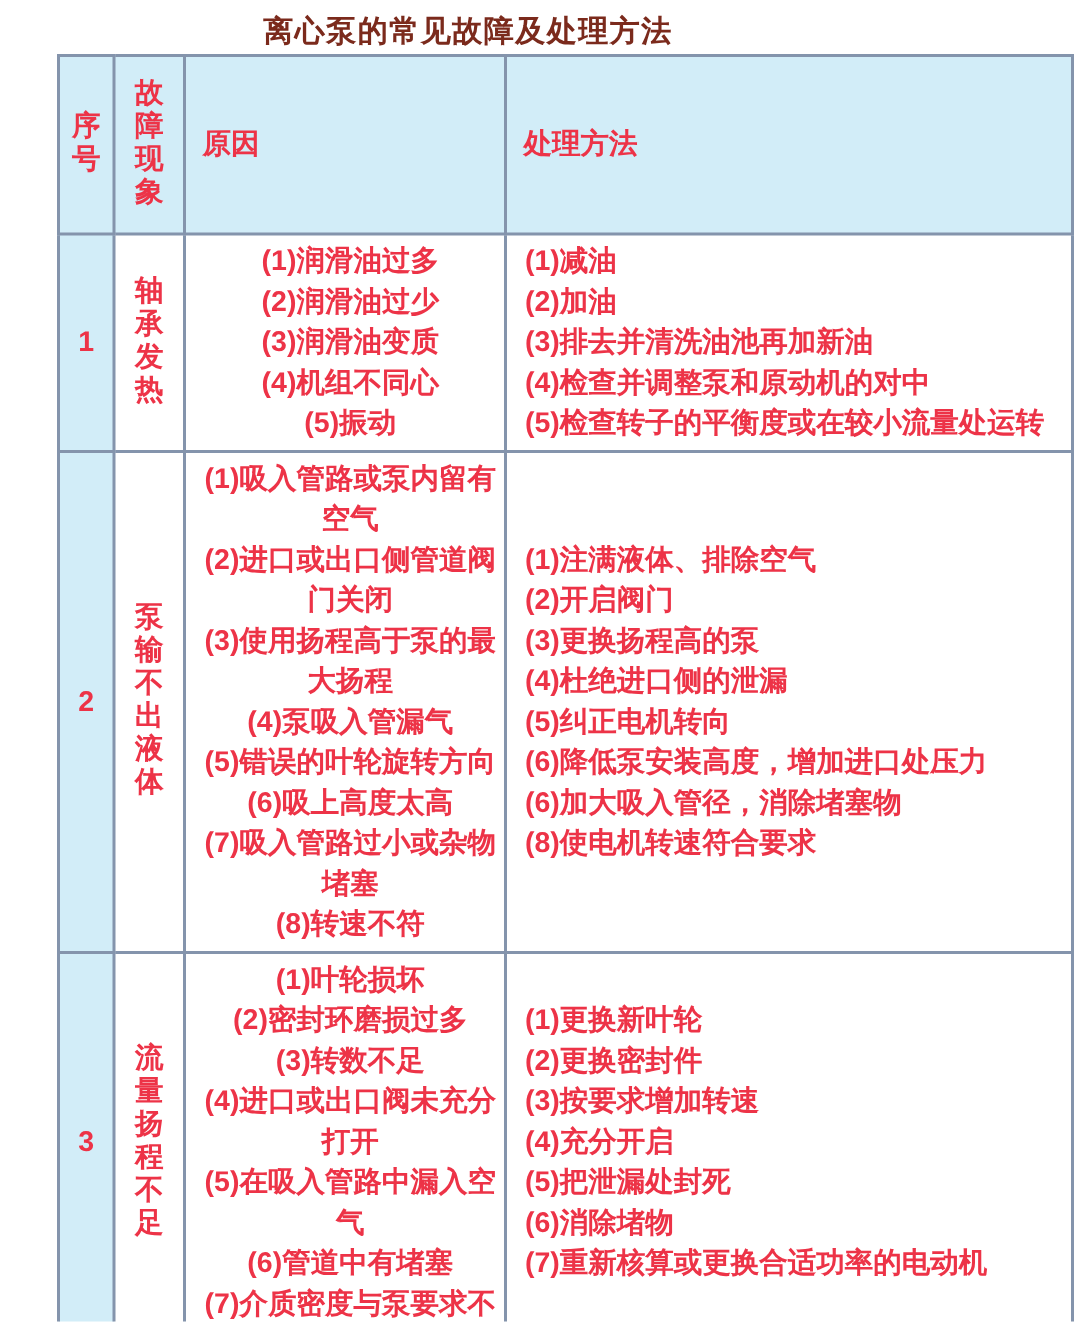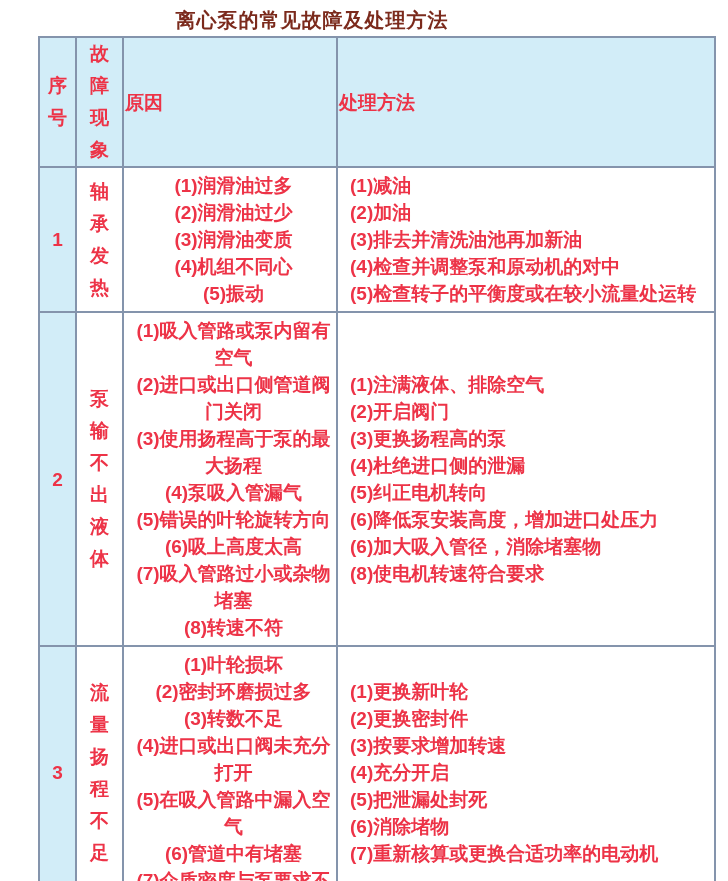--- a/index.html
+++ b/index.html
@@ -42,23 +42,23 @@
   tr.row-2 { height: 332px; }
   tr.row-3 { height: 251px; }
   tr.header-row td { background: #d2edf8; }
   td.no-cell { background: #d2edf8; text-align: center; }
   td.center-cell { text-align: center; }
   td.vertical-text span {
     display: inline-block;
     width: 1em;
     word-break: break-all;
     text-align: center;
-    line-height: 32px;
+    line-height: 22px;
   }
-  td.label-left { padding-left: 1px; text-align: left; }
+  td.label-left { padding-left: 11px; text-align: left; }
   td.cause-cell {
     vertical-align: top;
     padding: 4px 2px 4px 9px;
     text-align: center;
   }
   td.remedy-cell {
     vertical-align: middle;
     padding: 4px 2px 4px 12px;
     text-align: left;
   }

